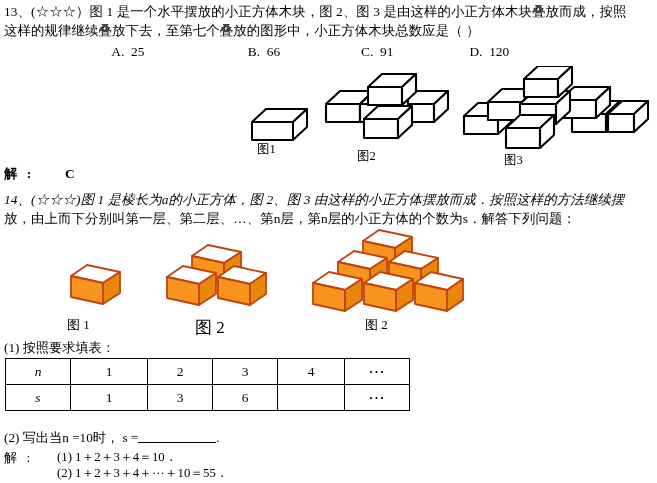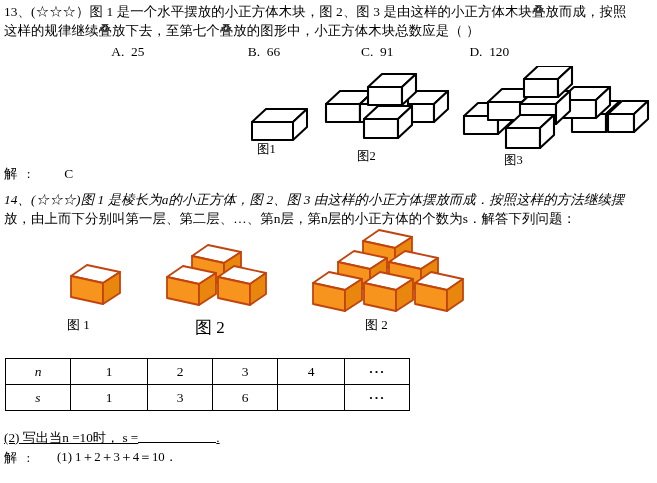--- a/index.html
+++ b/index.html
@@ -53,21 +53,21 @@
   }
   td.var-cell{width:64px;text-align:left;padding-left:9px;font-style:italic;}
   td.c1{width:76px;}
   td.c2{width:64px;}
   td.c3{width:64px;}
   td.c4{width:66px;}
   td.c5{width:64px;}
   .dots{letter-spacing:1px;font-weight:bold;}
 
   
-  #part2{left:4px;top:430px;text-decoration:underline;}
+  #part2{left:4px;top:430px;}
   .blank-ul{display:inline-block;width:78px;border-bottom:1.4px solid #000;height:12px;vertical-align:-1px;}
   #sol-label{left:4px;top:450px;}
   #sol-1{left:57px;top:450px;}
   #sol-2{left:57px;top:466px;}
 
   
   .wirefig{position:absolute;}
   .wirefig svg{display:block;}
 
   
@@ -159,21 +159,21 @@
           <path d="M78 62 L92 49 L92 69 L78 82 Z"></path>
 
         <path d="M62 13 L76 0 L110 0 L96 13 Z"></path>
           <path d="M62 13 L96 13 L96 31 L62 31 Z"></path>
           <path d="M96 13 L110 0 L110 18 L96 31 Z"></path>
       </g>
     </svg>
   </div>
   <div class="fig-label" style="left:504px;top:152px;">图3</div>
 
-  <div class="txt" id="ans13" style="font-size:13.4px;">
+  <div class="txt" id="ans13" style="font-size:13.4px;font-weight:bold;">
     <span class="lbl">解 :</span>
     <span style="display:inline-block;width:24px;"></span>
     <span>C</span>
   </div>
 
   <div class="txt q-line" id="q14-l1">14、(☆☆☆)图 1 是棱长为a的小正方体，图 2、图 3 由这样的小正方体摆放而成．按照这样的方法继续摆</div>
   <div class="txt q-line" id="q14-l2">放，由上而下分别叫第一层、第二层、…、第n层，第n层的小正方体的个数为s．解答下列问题：</div>
 
   <div class="orangefig" style="left:68px;top:262px;">
     <svg width="66" height="50" viewBox="0 0 66 50">
@@ -228,20 +228,21 @@
         <path d="M54 55 L86 62 L86 83 L54 76 Z" fill="#F7941E"></path>
         <path d="M86 62 L103 51 L103 72 L86 83 Z" fill="#E8860E"></path>
         <path d="M105 55 L121 44 L153 51 L137 62 Z" fill="#ffffff"></path>
         <path d="M105 55 L137 62 L137 83 L105 76 Z" fill="#F7941E"></path>
         <path d="M137 62 L153 51 L153 72 L137 83 Z" fill="#E8860E"></path>
       </g>
     </svg>
   </div>
   <div class="fig-label" style="left:365px;top:316px;font-size:13px;">图 2</div>
 
+  <div class="txt" id="part1">(1) 按照要求填表：</div>
 
   <table class="fill-table">
     <tbody>
       <tr>
         <td class="var-cell">n</td>
         <td class="c1">1</td>
         <td class="c2">2</td>
         <td class="c3">3</td>
         <td class="c4">4</td>
         <td class="c5 dots">···</td>
@@ -256,14 +257,15 @@
       </tr>
     </tbody>
   </table>
 
   <div class="txt" id="part2" style="font-size:13.2px;">
     <span>(2) 写出当n =10时，  s =</span><span class="blank-ul"></span><span>.</span>
   </div>
 
   <div class="txt" id="sol-label" style="font-size:13.2px;letter-spacing:3px;">解 :</div>
   <div class="txt" id="sol-1" style="font-size:12.8px;">(1)  1＋2＋3＋4＝10．</div>
+  <div class="txt" id="sol-2" style="font-size:12.8px;">(2)  1＋2＋3＋4＋···＋10＝55．</div>
 
 </div>
 
 </body></html>

